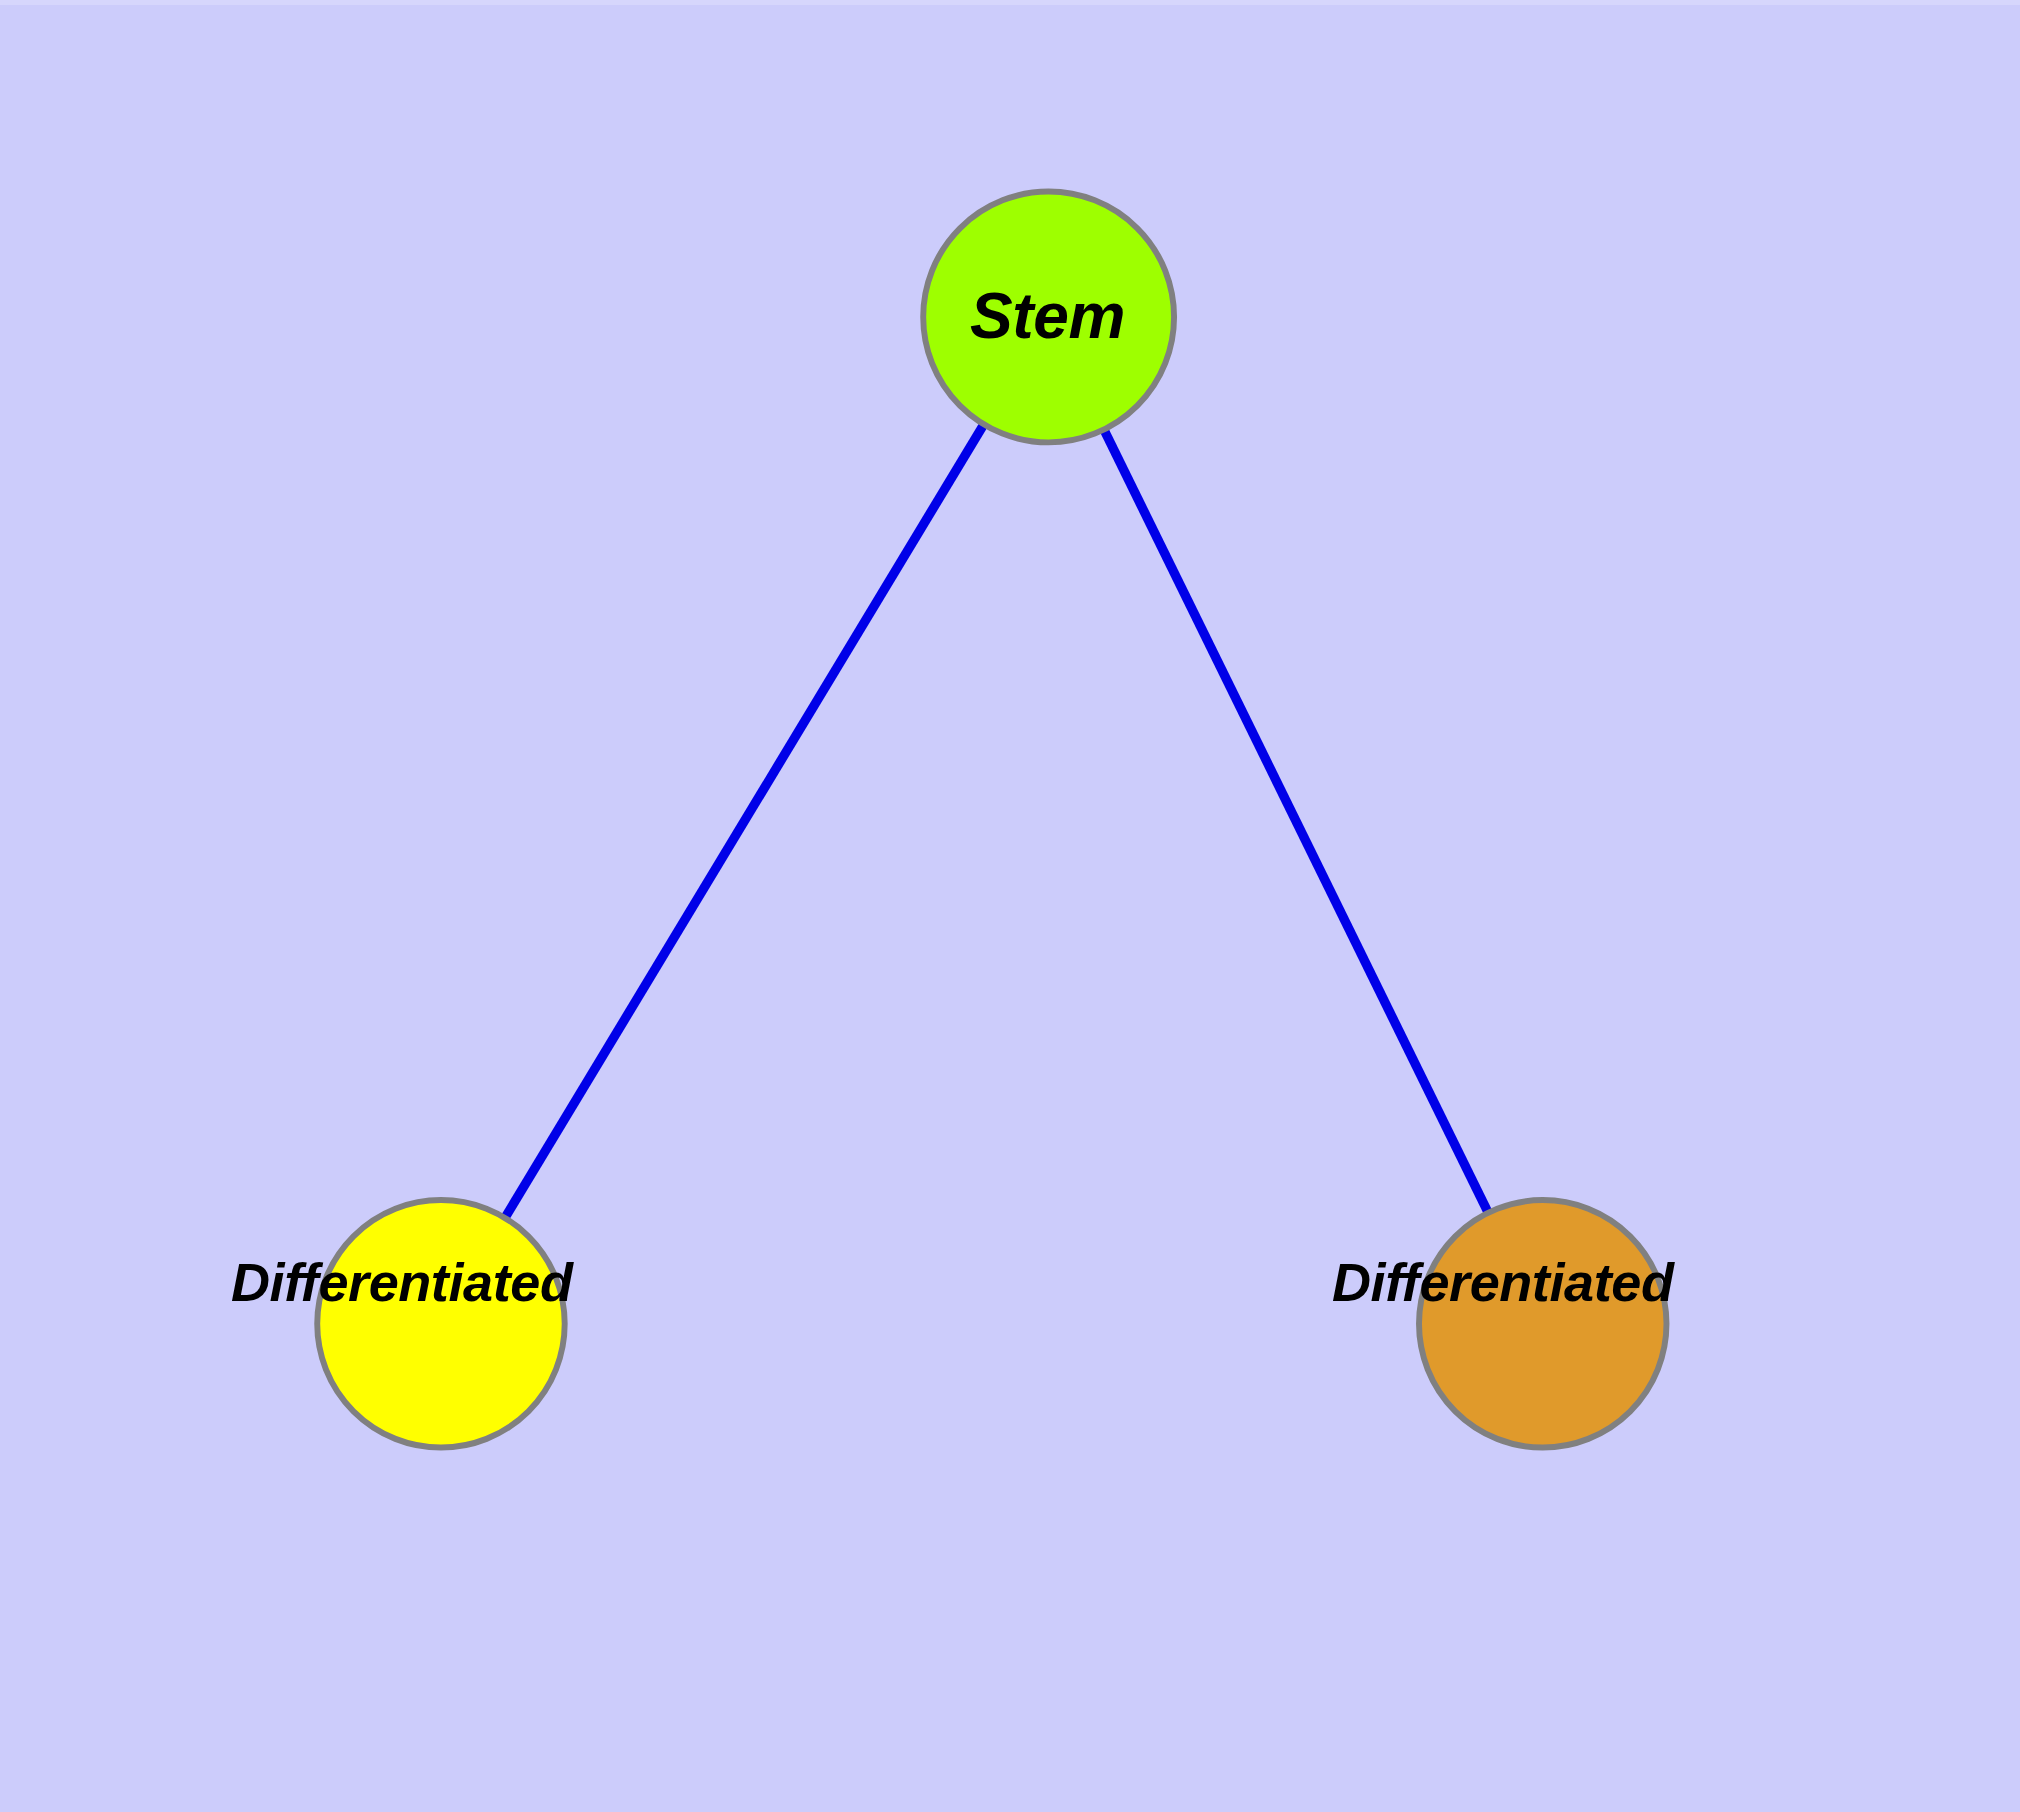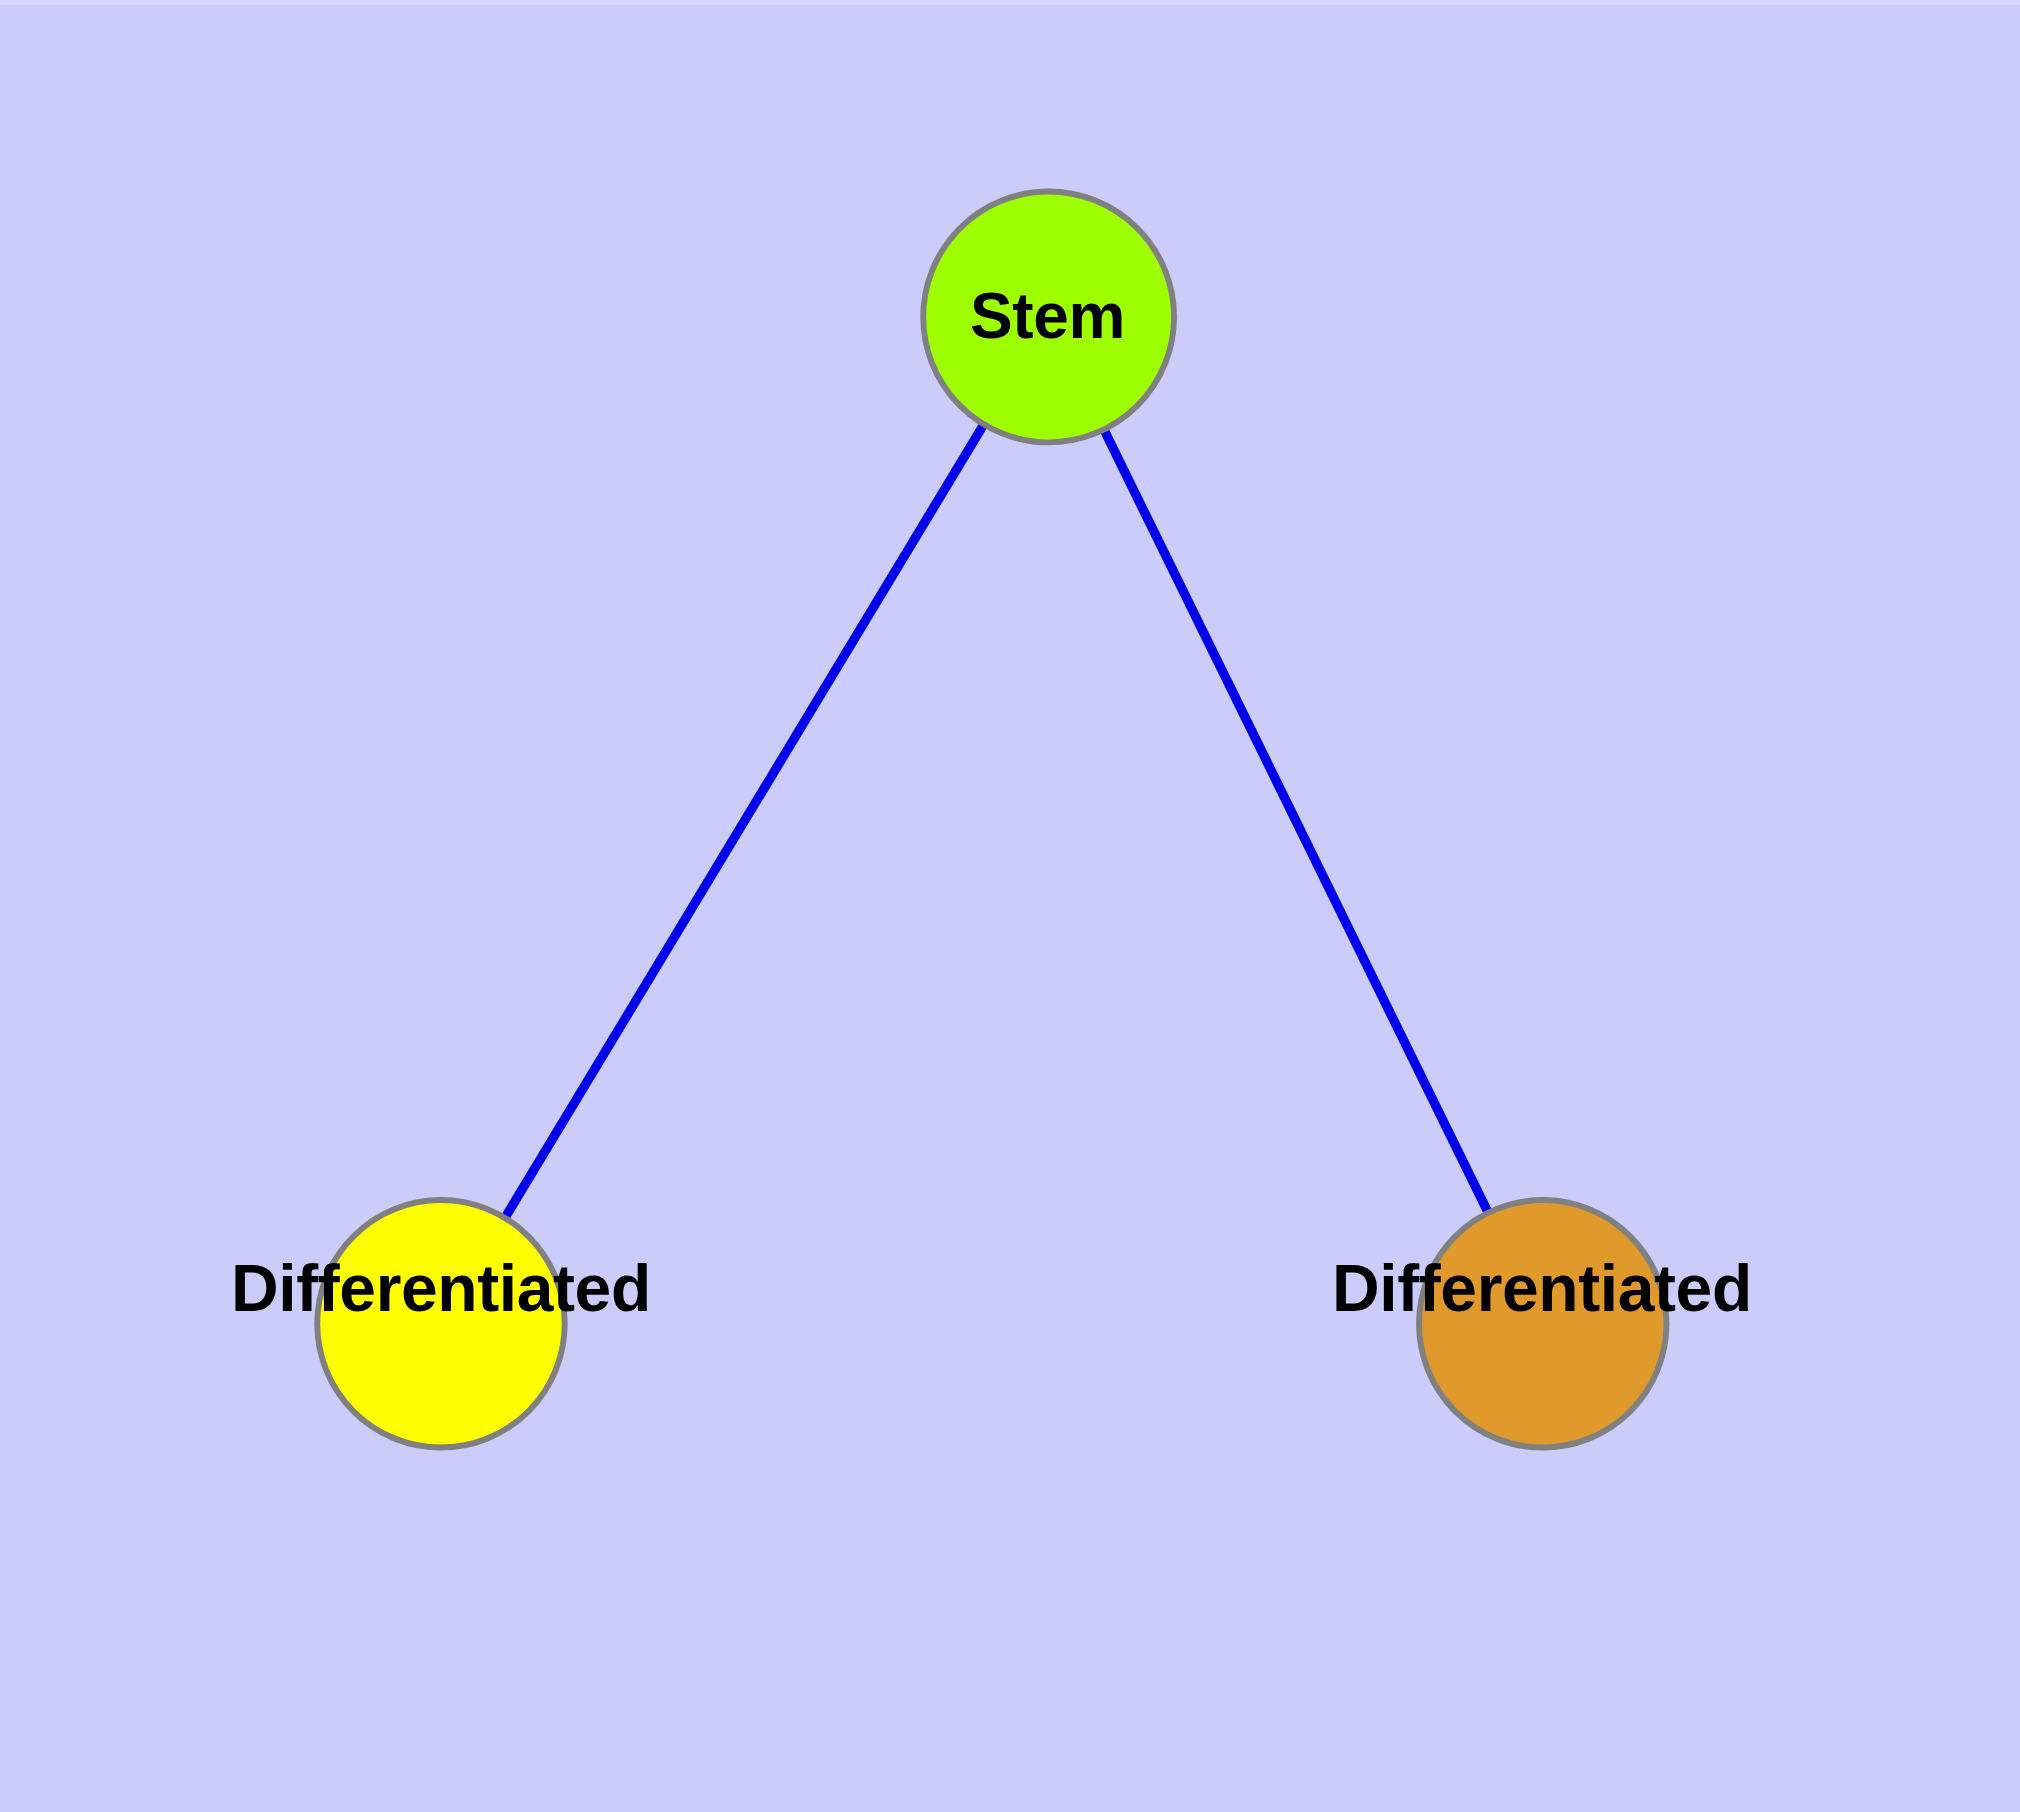--- a/index.html
+++ b/index.html
@@ -33,26 +33,27 @@
   }
   .node-label {
     position: absolute;
     text-align: left;
     color: #000000;
     font-weight: bold;
     line-height: 1.06;
     white-space: pre;
     pointer-events: none;
     letter-spacing: -0.4px;
+    font-style: italic;
   }
   .label-stem {
     font-size: 64px;
   }
   .label-two-line {
-    font-size: 66px;
+    font-size: 54px;
   }
 </style>
 </head>
 <body>
 
 <div id="canvas">
 
   <div id="top-strip"></div>
 
   <svg id="graph-svg" viewBox="0 0 2384 2138">

